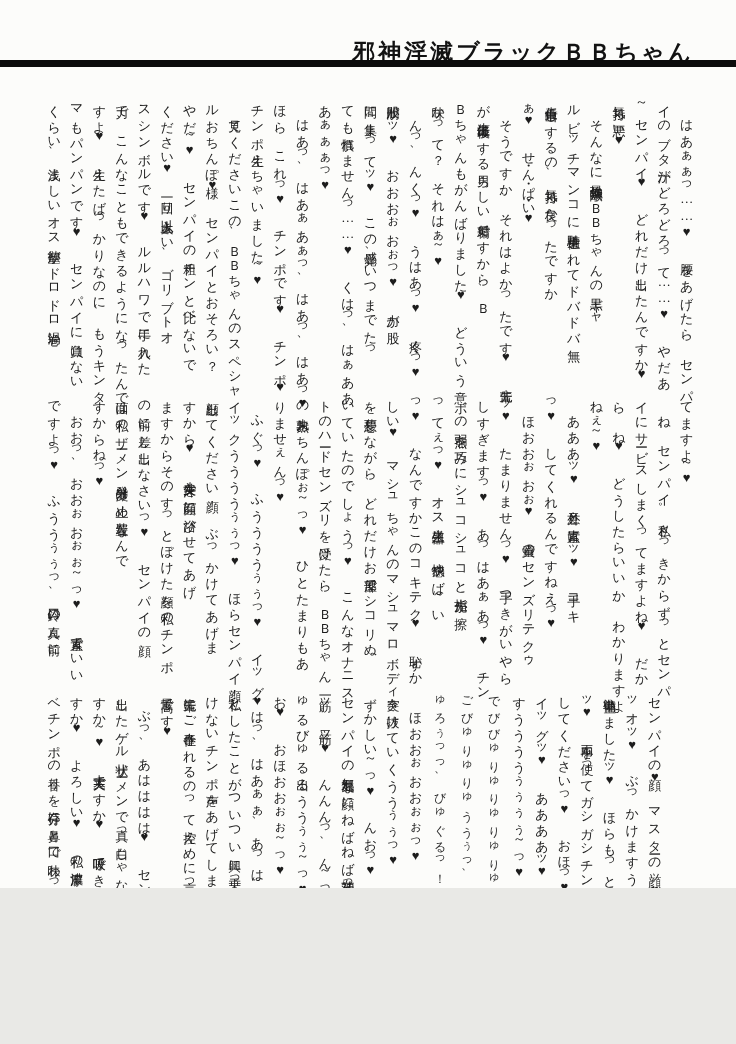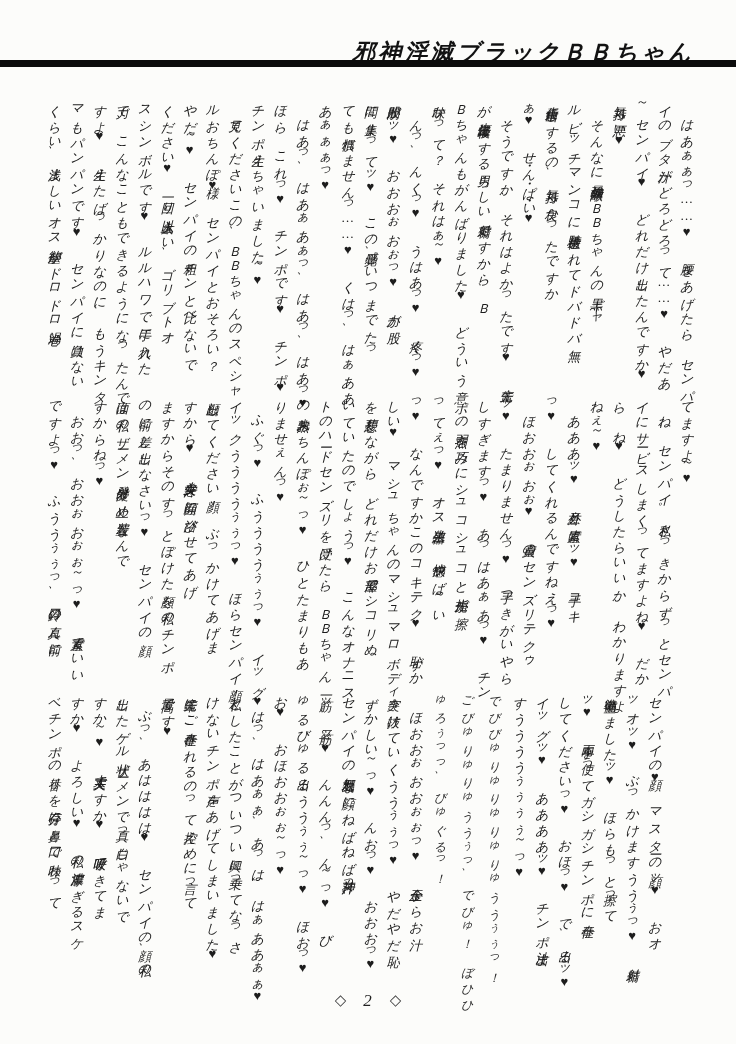--- a/index.html
+++ b/index.html
@@ -1,24 +1,23 @@
 <!DOCTYPE html>
 <html><head>
 <meta charset="utf-8">
 <style>
   html,body { margin:0; padding:0; background:#e9e9e6; }
   .page {
     position:relative;
-    width:736px; height:1044px;
+    width:736px; height:888px;
     margin:0 auto;
     background:#fcfcfa;
     font-family:"Liberation Serif","DejaVu Serif",serif;
     color:#1c1c1c;
     overflow:hidden;
-    font-style:italic;
   }
   .title {
     position:absolute;
     top:22px; right:42px;
     font-size:23px;
     letter-spacing:3px;
     font-weight:600;
     color:#121212;
     white-space:nowrap;
   }

